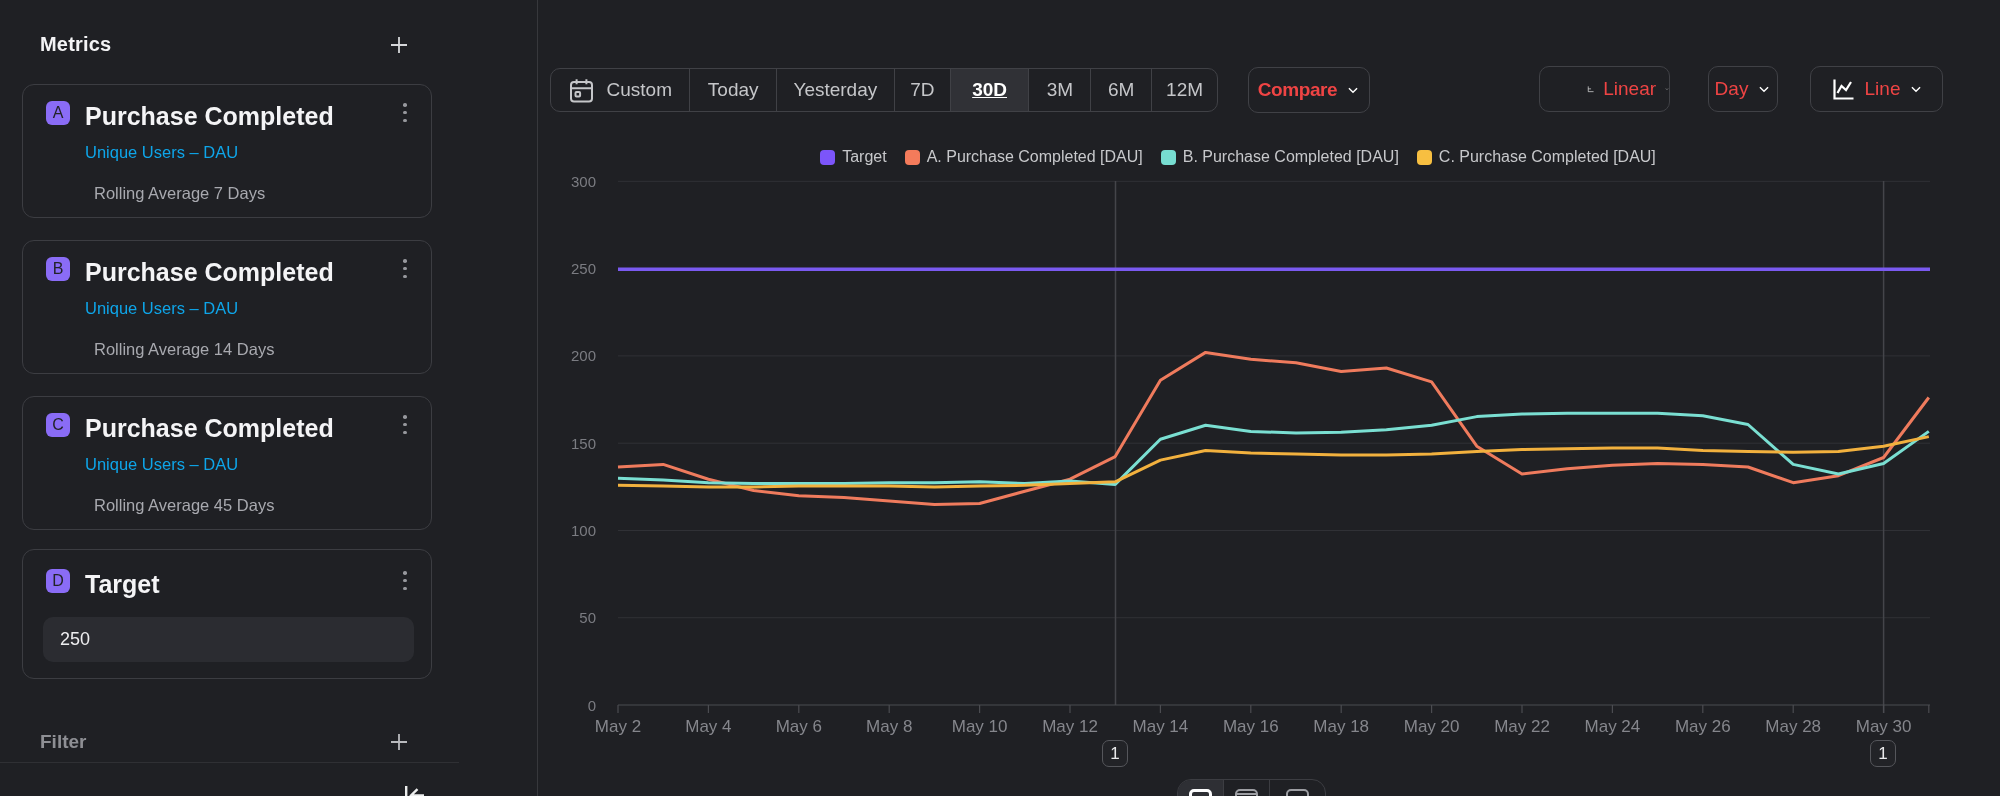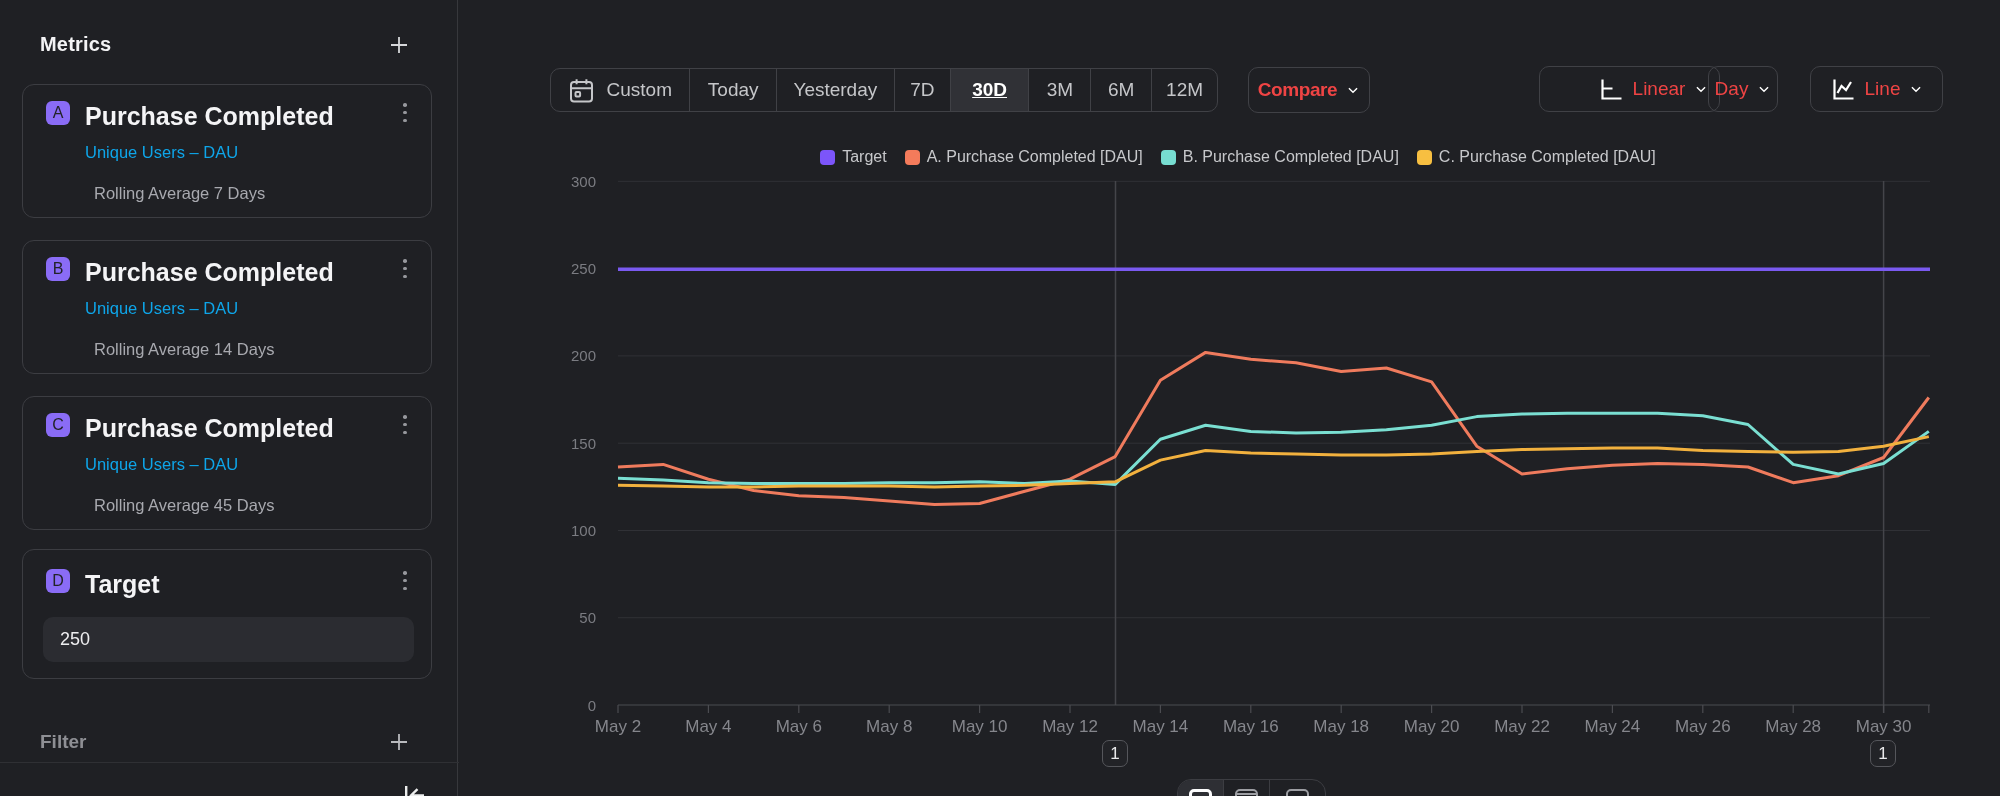--- a/index.html
+++ b/index.html
@@ -1,19 +1,19 @@
 <!DOCTYPE html>
 <html><head>
 <meta charset="utf-8">
 <style>
   * { margin:0; padding:0; box-sizing:border-box; }
   html,body { width:2000px; height:796px; overflow:hidden; background:#1f2024; font-family:"Liberation Sans", sans-serif; }
   .abs { position:absolute; }
   
-  #sidebar { position:absolute; left:0; top:0; width:458px; height:796px; background:#1f2024; border-right:1px solid #37383c; }
+  #sidebar { position:absolute; left:0; top:0; width:538px; height:796px; background:#1f2024; border-right:1px solid #37383c; }
   .shead { position:absolute; left:40px; top:33px; color:#f3f3f5; font-size:20px; font-weight:700; letter-spacing:.2px; }
   .plus { position:absolute; width:24px; height:24px; color:#d6d7da; }
   .plus svg { width:100%; height:100%; }
   .card { position:absolute; left:22px; width:410px; border:1px solid #3c3d42; border-radius:12px; }
   .badge { position:absolute; left:23px; top:16px; width:24px; height:24px; background:#8a6cf6; border-radius:6px; color:#222327; font-size:16px; font-weight:500; text-align:center; line-height:24px; }
   .ctitle { position:absolute; left:62px; top:17px; color:#f4f4f6; font-size:25px; font-weight:700; }
   .csub1 { position:absolute; left:62px; top:58px; color:#0ea5e9; font-size:16.5px; }
   .csub2 { position:absolute; left:71px; top:99px; color:#a8a9af; font-size:16.5px; }
   .dots { position:absolute; right:24px; top:18px; width:4px; }
   .dots span { display:block; width:3.6px; height:3.6px; border-radius:50%; background:#97989d; margin-bottom:4.2px; }
@@ -112,21 +112,21 @@
     <div class="seg" style="width:57px;">7D</div>
     <div class="seg on" style="width:80px;text-decoration:underline;">30D</div>
     <div class="seg" style="width:63px;">3M</div>
     <div class="seg" style="width:62px;">6M</div>
     <div class="seg" style="width:66px;">12M</div>
   </div>
   <div class="btn" style="left:788px; top:67px; width:122px; height:46px; letter-spacing:-0.4px;">Compare
     <svg class="chev" viewBox="0 0 24 24" fill="none" stroke="#fff" stroke-width="2.4">
         <path d="M5 9l7 7 7-7"></path>
       </svg></div>
-  <div class="btn" style="left:1079px; top:66px; width:181px; height:46px; font-weight:500;padding-left:47px;">
+  <div class="btn" style="left:1079px; top:66px; width:131px; height:46px; font-weight:500;padding-left:47px;">
     <svg style="width:26px;height:26px;" viewBox="0 0 26 26" fill="none" stroke="#fff" stroke-width="2.2">
         <path d="M4.5 3.5v19h19M4.5 12.5h10"></path>
       </svg>
     Linear
     <svg class="chev" viewBox="0 0 24 24" fill="none" stroke="#fff" stroke-width="2.4">
         <path d="M5 9l7 7 7-7"></path>
       </svg></div>
   <div class="btn" style="left:1248px; top:66px; width:70px; height:46px; font-weight:500;">Day
     <svg class="chev" viewBox="0 0 24 24" fill="none" stroke="#fff" stroke-width="2.4">
         <path d="M5 9l7 7 7-7"></path>

